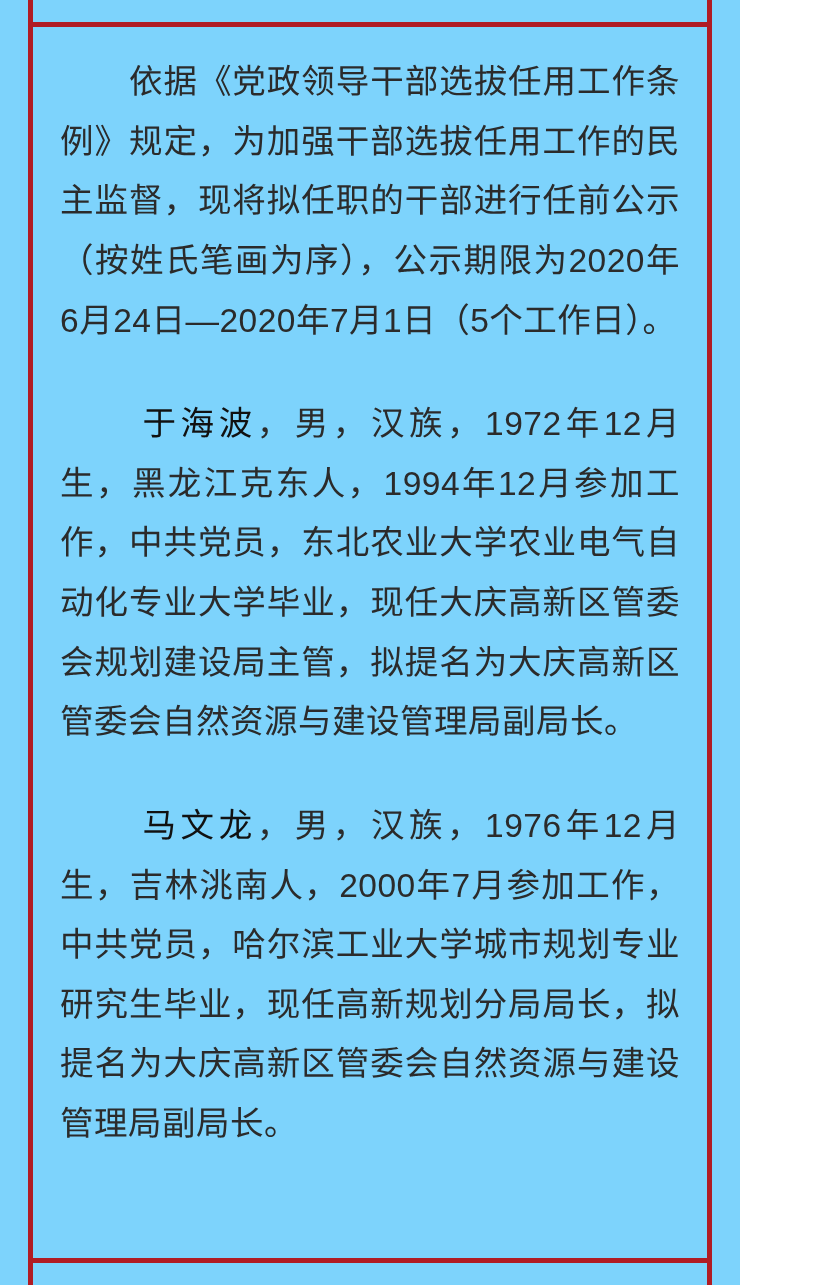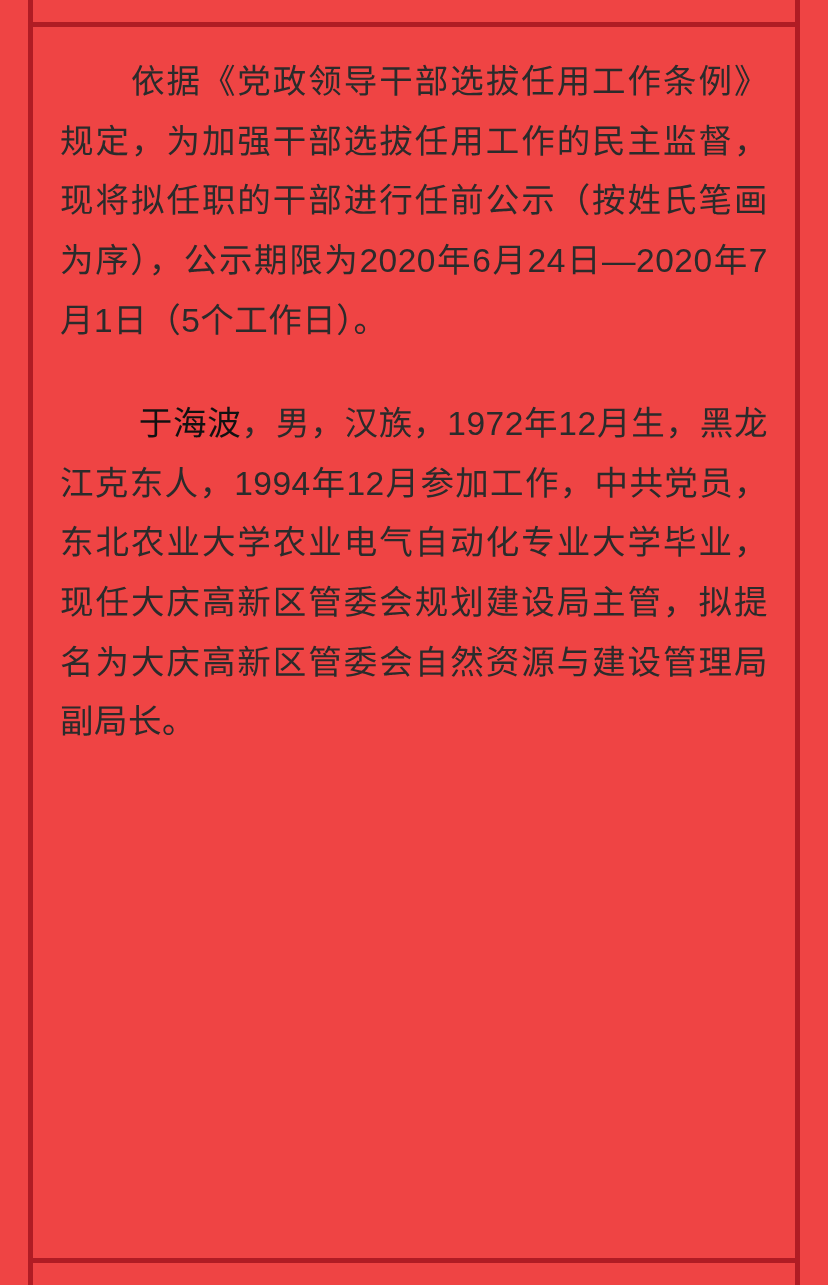--- a/index.html
+++ b/index.html
@@ -8,24 +8,24 @@
     background: #ffffff;
   }
   body {
     width: 828px;
     height: 1285px;
     font-family: "Liberation Sans", "DejaVu Sans", sans-serif;
     overflow: hidden;
   }
   .page {
     position: relative;
-    width: 828px;
+    width: 740px;
     height: 1285px;
     box-sizing: border-box;
-    background: #ef4444;
+    background: #7dd3fc;
   }
   
   .frame-left,
   .frame-right {
     position: absolute;
     top: 0;
     bottom: 0;
     width: 5px;
     background: #b01c24;
   }
@@ -82,15 +82,19 @@
 
     <p class="para">
       <span>　　依据《党政领导干部选拔任用工作条例》规定，为加强干部选拔任用工作的民主监督，现将拟任职的干部进行任前公示（按姓氏笔画为序），公示期限为2020年6月24日—2020年7月1日（5个工作日）。</span>
     </p>
 
     <p class="para">
       <span class="indent" style="width: 2.05em;"></span>
       <span class="name">于海波</span><span>，男，汉族，1972年12月生，黑龙江克东人，1994年12月参加工作，中共党员，东北农业大学农业电气自动化专业大学毕业，现任大庆高新区管委会规划建设局主管，拟提名为大庆高新区管委会自然资源与建设管理局副局长。</span>
     </p>
 
+    <p class="para">
+      <span class="indent" style="width: 2.05em;"></span>
+      <span class="name">马文龙</span><span>，男，汉族，1976年12月生，吉林洮南人，2000年7月参加工作，中共党员，哈尔滨工业大学城市规划专业研究生毕业，现任高新规划分局局长，拟提名为大庆高新区管委会自然资源与建设管理局副局长。</span>
+    </p>
 
   </div>
 </div>
 
 </body></html>

